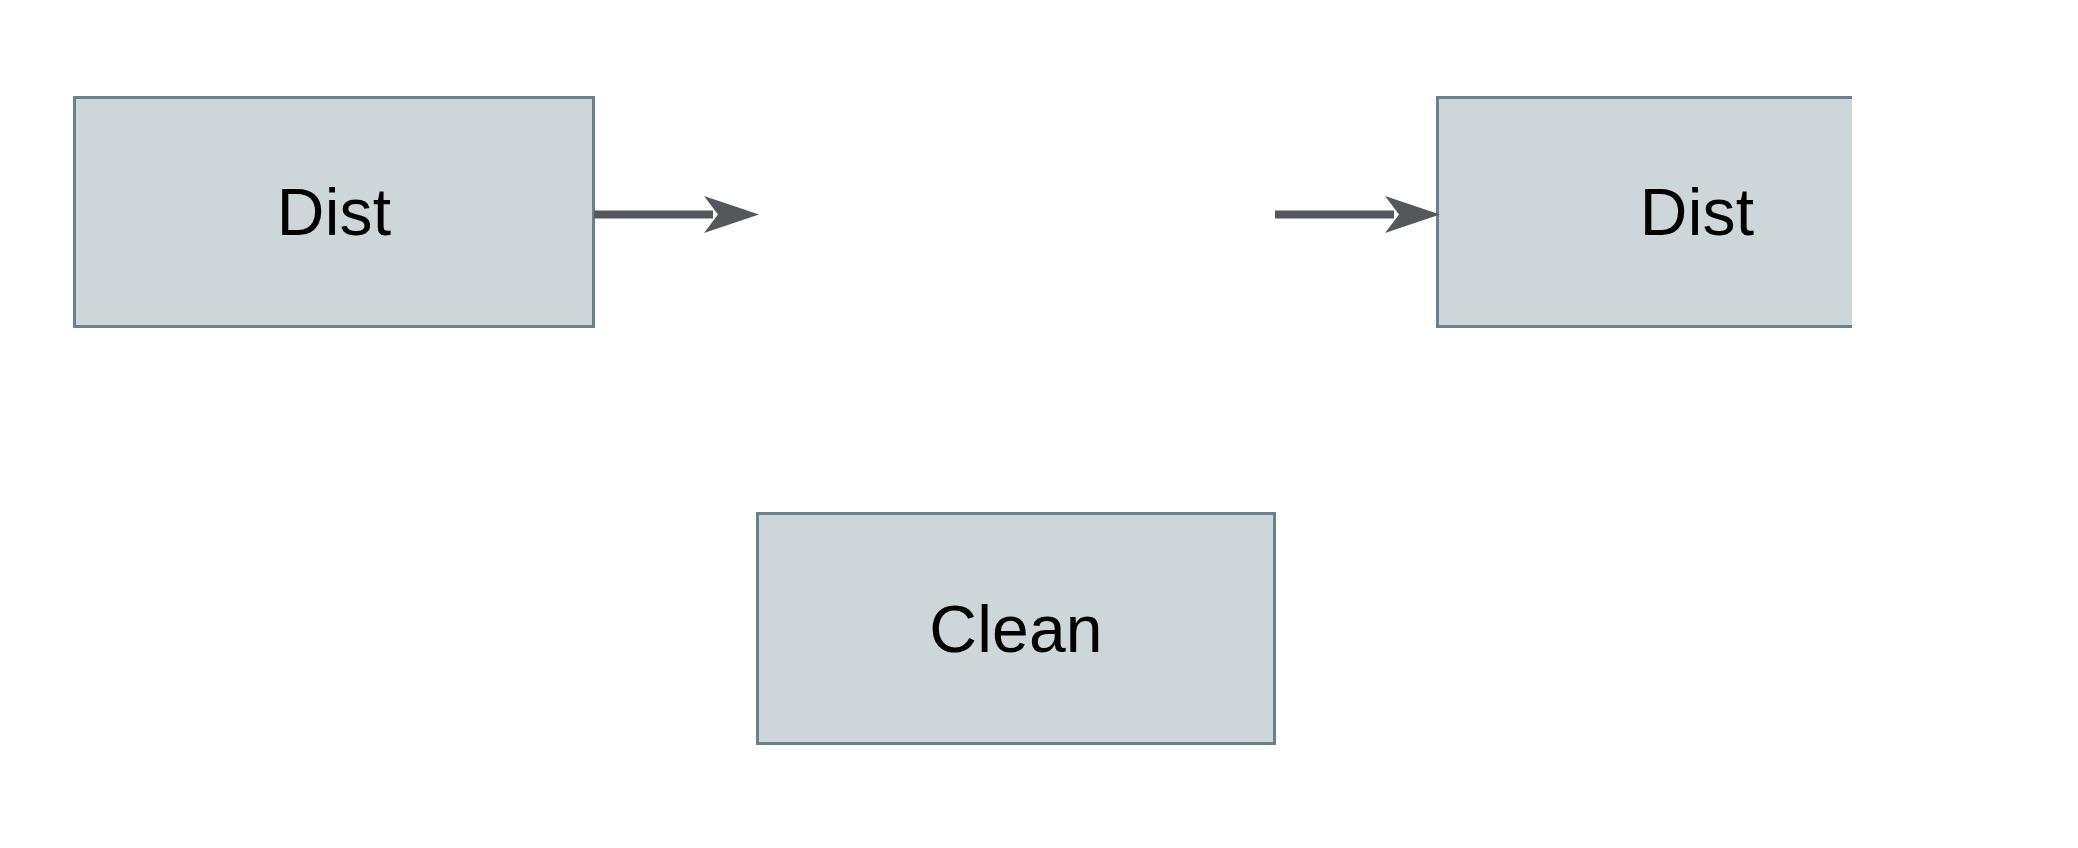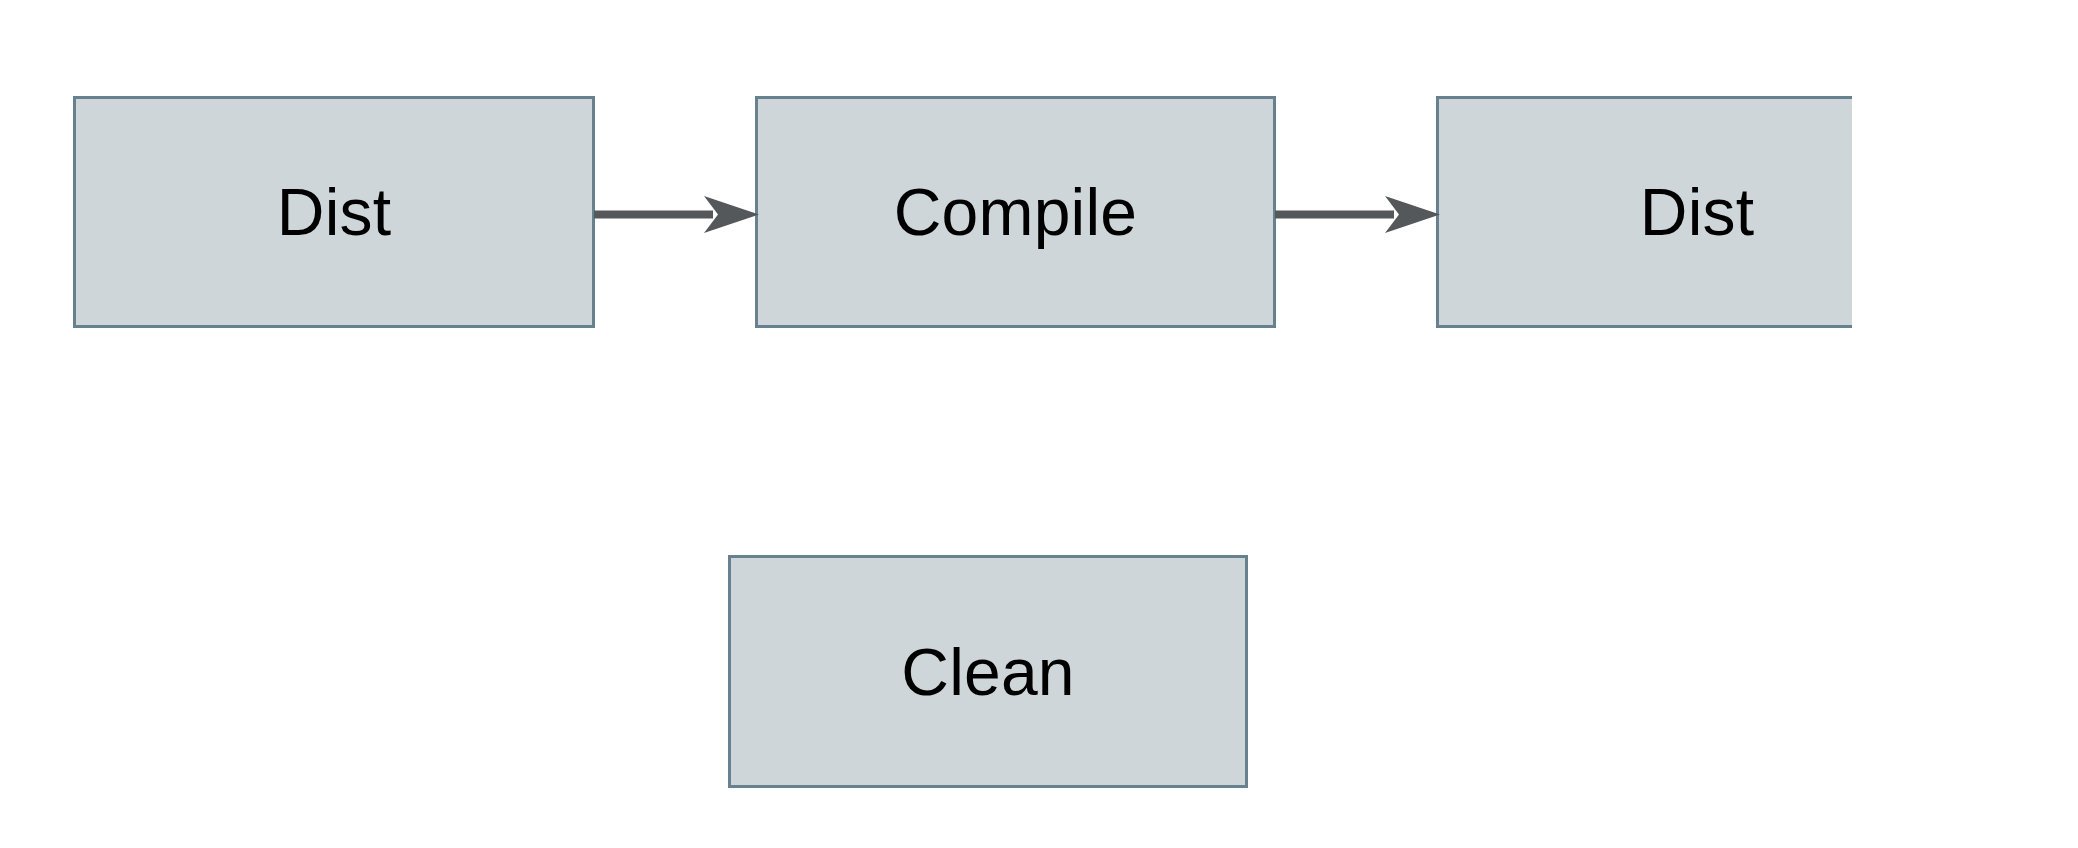--- a/index.html
+++ b/index.html
@@ -43,38 +43,35 @@
   }
   .edge svg {
     display: block;
     overflow: visible;
   }
 
   
   #node-dist    { left: 73px;   top: 96px;  width: 522px; height: 232px; }
   #node-compile { left: 755px;  top: 96px;  width: 521px; height: 232px; }
   #node-init    { left: 1436px; top: 96px;  width: 522px; height: 232px; }
-  #node-clean   { left: 728px;  top: 512px; width: 520px; height: 233px; margin-top: 43px; }
+  #node-clean   { left: 756px;  top: 512px; width: 520px; height: 233px; }
 
   
   #edge-dist-compile { left: 594px;  top: 196px; width: 165px; height: 36px; }
   #edge-compile-init { left: 1275px; top: 196px; width: 165px; height: 36px; }
 </style>
 </head>
 <body>
 
 <div id="canvas">
 
   <div class="node" id="node-dist">
     <span class="node-label">Dist</span>
   </div>
 
-  <div class="node" id="node-compile">
-    <span class="node-label">Compile</span>
-  </div>
 
   <div class="node" id="node-init">
     <span class="node-label">Dist</span>
   </div>
 
   <div class="node" id="node-clean">
     <span class="node-label">Clean</span>
   </div>
 
   <div class="edge" id="edge-dist-compile">

